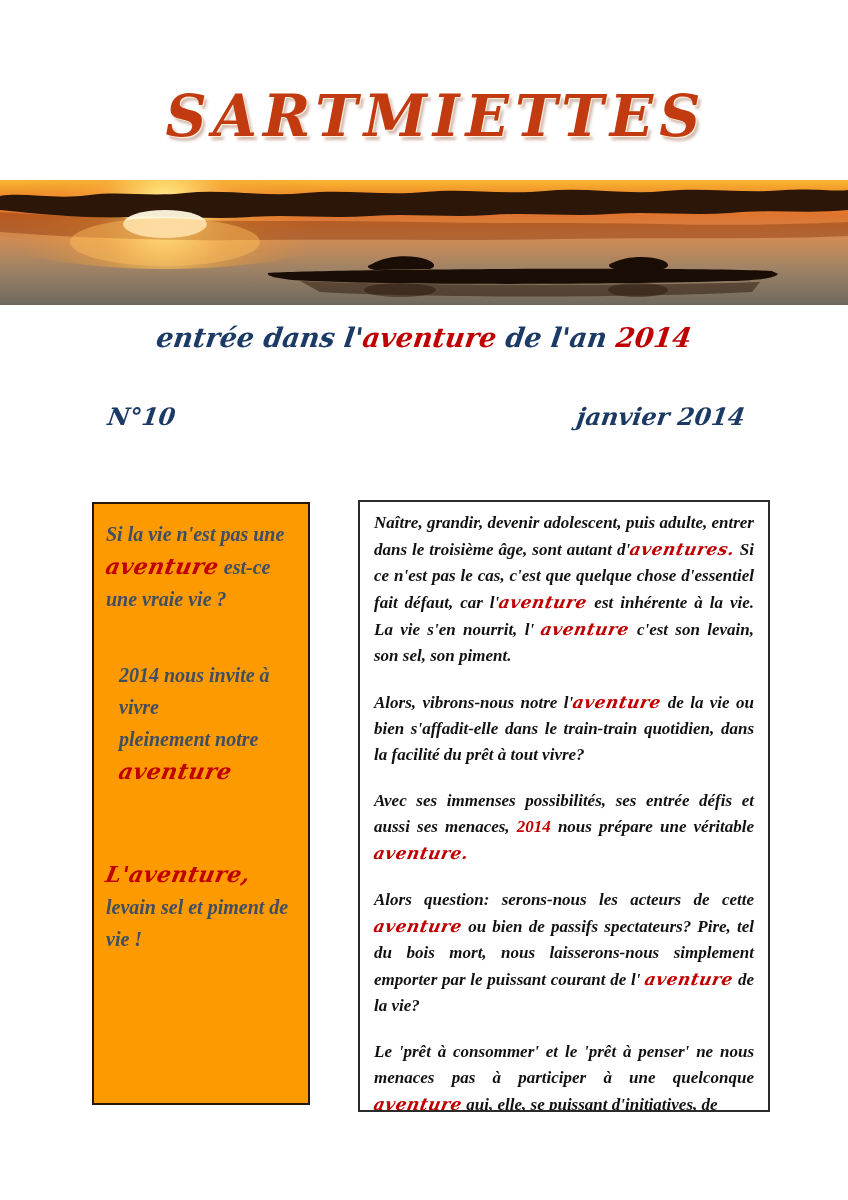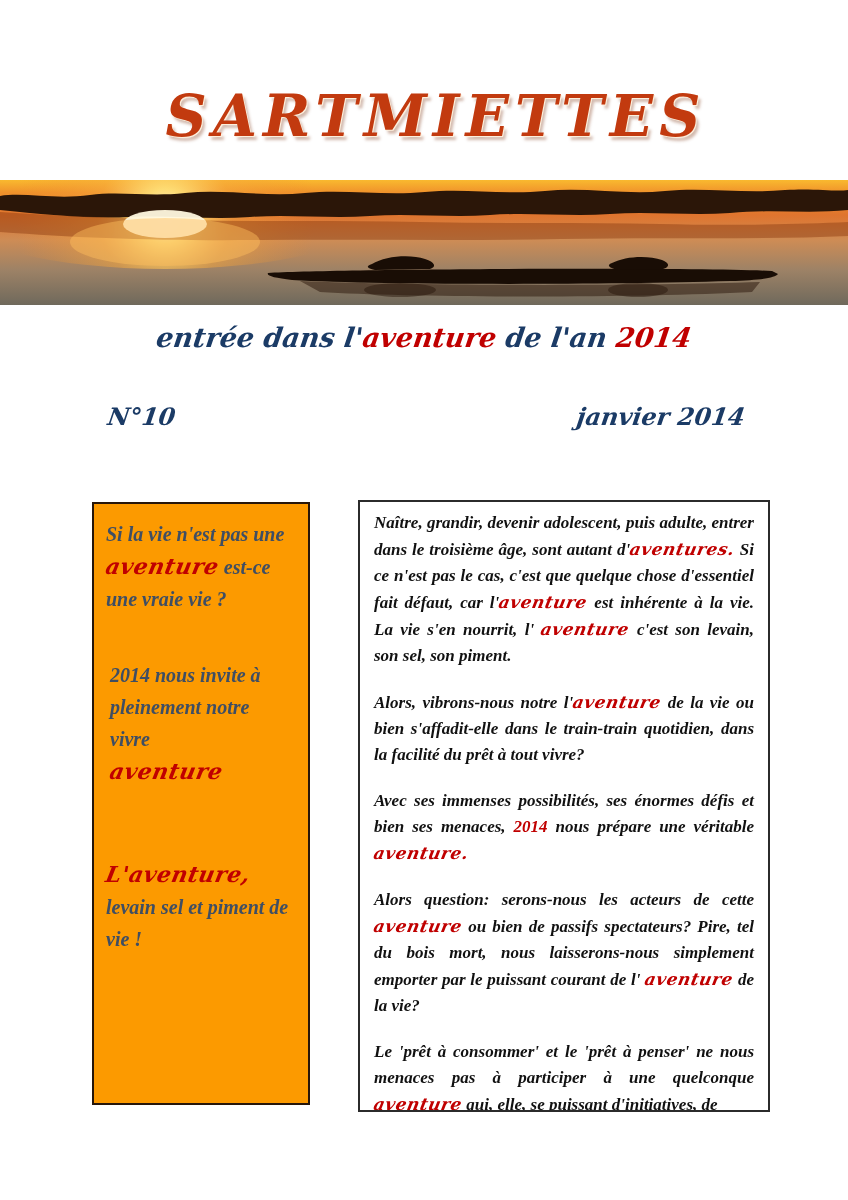--- a/index.html
+++ b/index.html
@@ -40,21 +40,21 @@
   }
   
   .sidebar-box{
     position:absolute;left:92px;top:502px;width:218px;height:603px;
     box-sizing:border-box;background:#FC9A00;border:2px solid #27160A;
     padding:10px 12px;color:#3F4E63;
     font-style:italic;font-weight:bold;font-size:20px;line-height:32px;
   }
   .sidebar-box .av{font-size:22px;}
   .sb1{margin:4px 0 44px;}
-  .sb2{margin:0 4px 70px;}
+  .sb2{margin:0 13px 70px;}
   .sb2 div{min-height:32px;}
   
   .main-box{
     position:absolute;left:358px;top:500px;width:412px;height:612px;
     box-sizing:border-box;border:2px solid #2B2B2B;background:#ffffff;
     padding:8px 14px 0 14px;overflow:hidden;
   }
   .main-box p{
     margin:0 0 20px 0;font-size:17px;line-height:26px;color:#111111;
     font-style:italic;font-weight:bold;text-align:justify;
@@ -104,28 +104,28 @@
 
   <div class="issue-row">
     <span class="issue-number">N°10</span>
     <span class="issue-date">janvier 2014</span>
   </div>
 
   <aside class="sidebar-box">
     <div class="sb1"><span>Si la vie n'est pas une </span><span class="av">aventure</span><span> est-ce une vraie vie ?</span></div>
     <div class="sb2">
       <div>2014  nous invite à</div>
+      <div>vivre</div>
       <div>pleinement notre</div>
-      <div>vivre</div>
       <div class="av">aventure</div>
     </div>
     <div class="sb3"><span class="av">L'aventure,</span><span> levain sel et piment de vie !</span></div>
   </aside>
 
   <section class="main-box">
     <p><span>Naître, grandir, devenir adolescent, puis adulte, entrer dans le troisième âge, sont autant d'</span><span class="av">aventures.</span><span>  Si ce n'est pas le cas, c'est que quelque chose d'essentiel fait défaut, car l'</span><span class="av">aventure</span><span> est inhérente à la vie. La vie s'en nourrit, l' </span><span class="av">aventure</span><span> c'est son levain, son sel, son piment.</span></p>
     <p><span>Alors, vibrons-nous notre l'</span><span class="av">aventure</span><span> de la vie ou bien s'affadit-elle dans le train-train quotidien, dans la facilité du prêt à tout vivre?</span></p>
-    <p><span>Avec ses immenses possibilités, ses énormes défis et bien ses menaces, </span><span class="red">2014</span><span> nous prépare une véritable </span><span class="av">aventure.</span></p>
+    <p><span>Avec ses immenses possibilités, ses entrée défis et aussi ses menaces, </span><span class="red">2014</span><span> nous prépare une véritable </span><span class="av">aventure.</span></p>
     <p><span>Alors question: serons-nous les acteurs de cette </span><span class="av">aventure</span><span> ou bien de passifs spectateurs?  Pire, tel du bois mort, nous laisserons-nous simplement emporter par le puissant courant de l' </span><span class="av">aventure</span><span> de la vie?</span></p>
     <p><span>Le 'prêt à consommer' et le 'prêt à penser' ne nous menaces pas à participer à une quelconque </span><span class="av">aventure</span><span> qui, elle, se puissant d'initiatives, de</span></p>
   </section>
 
 </div>
 
 </body></html>

